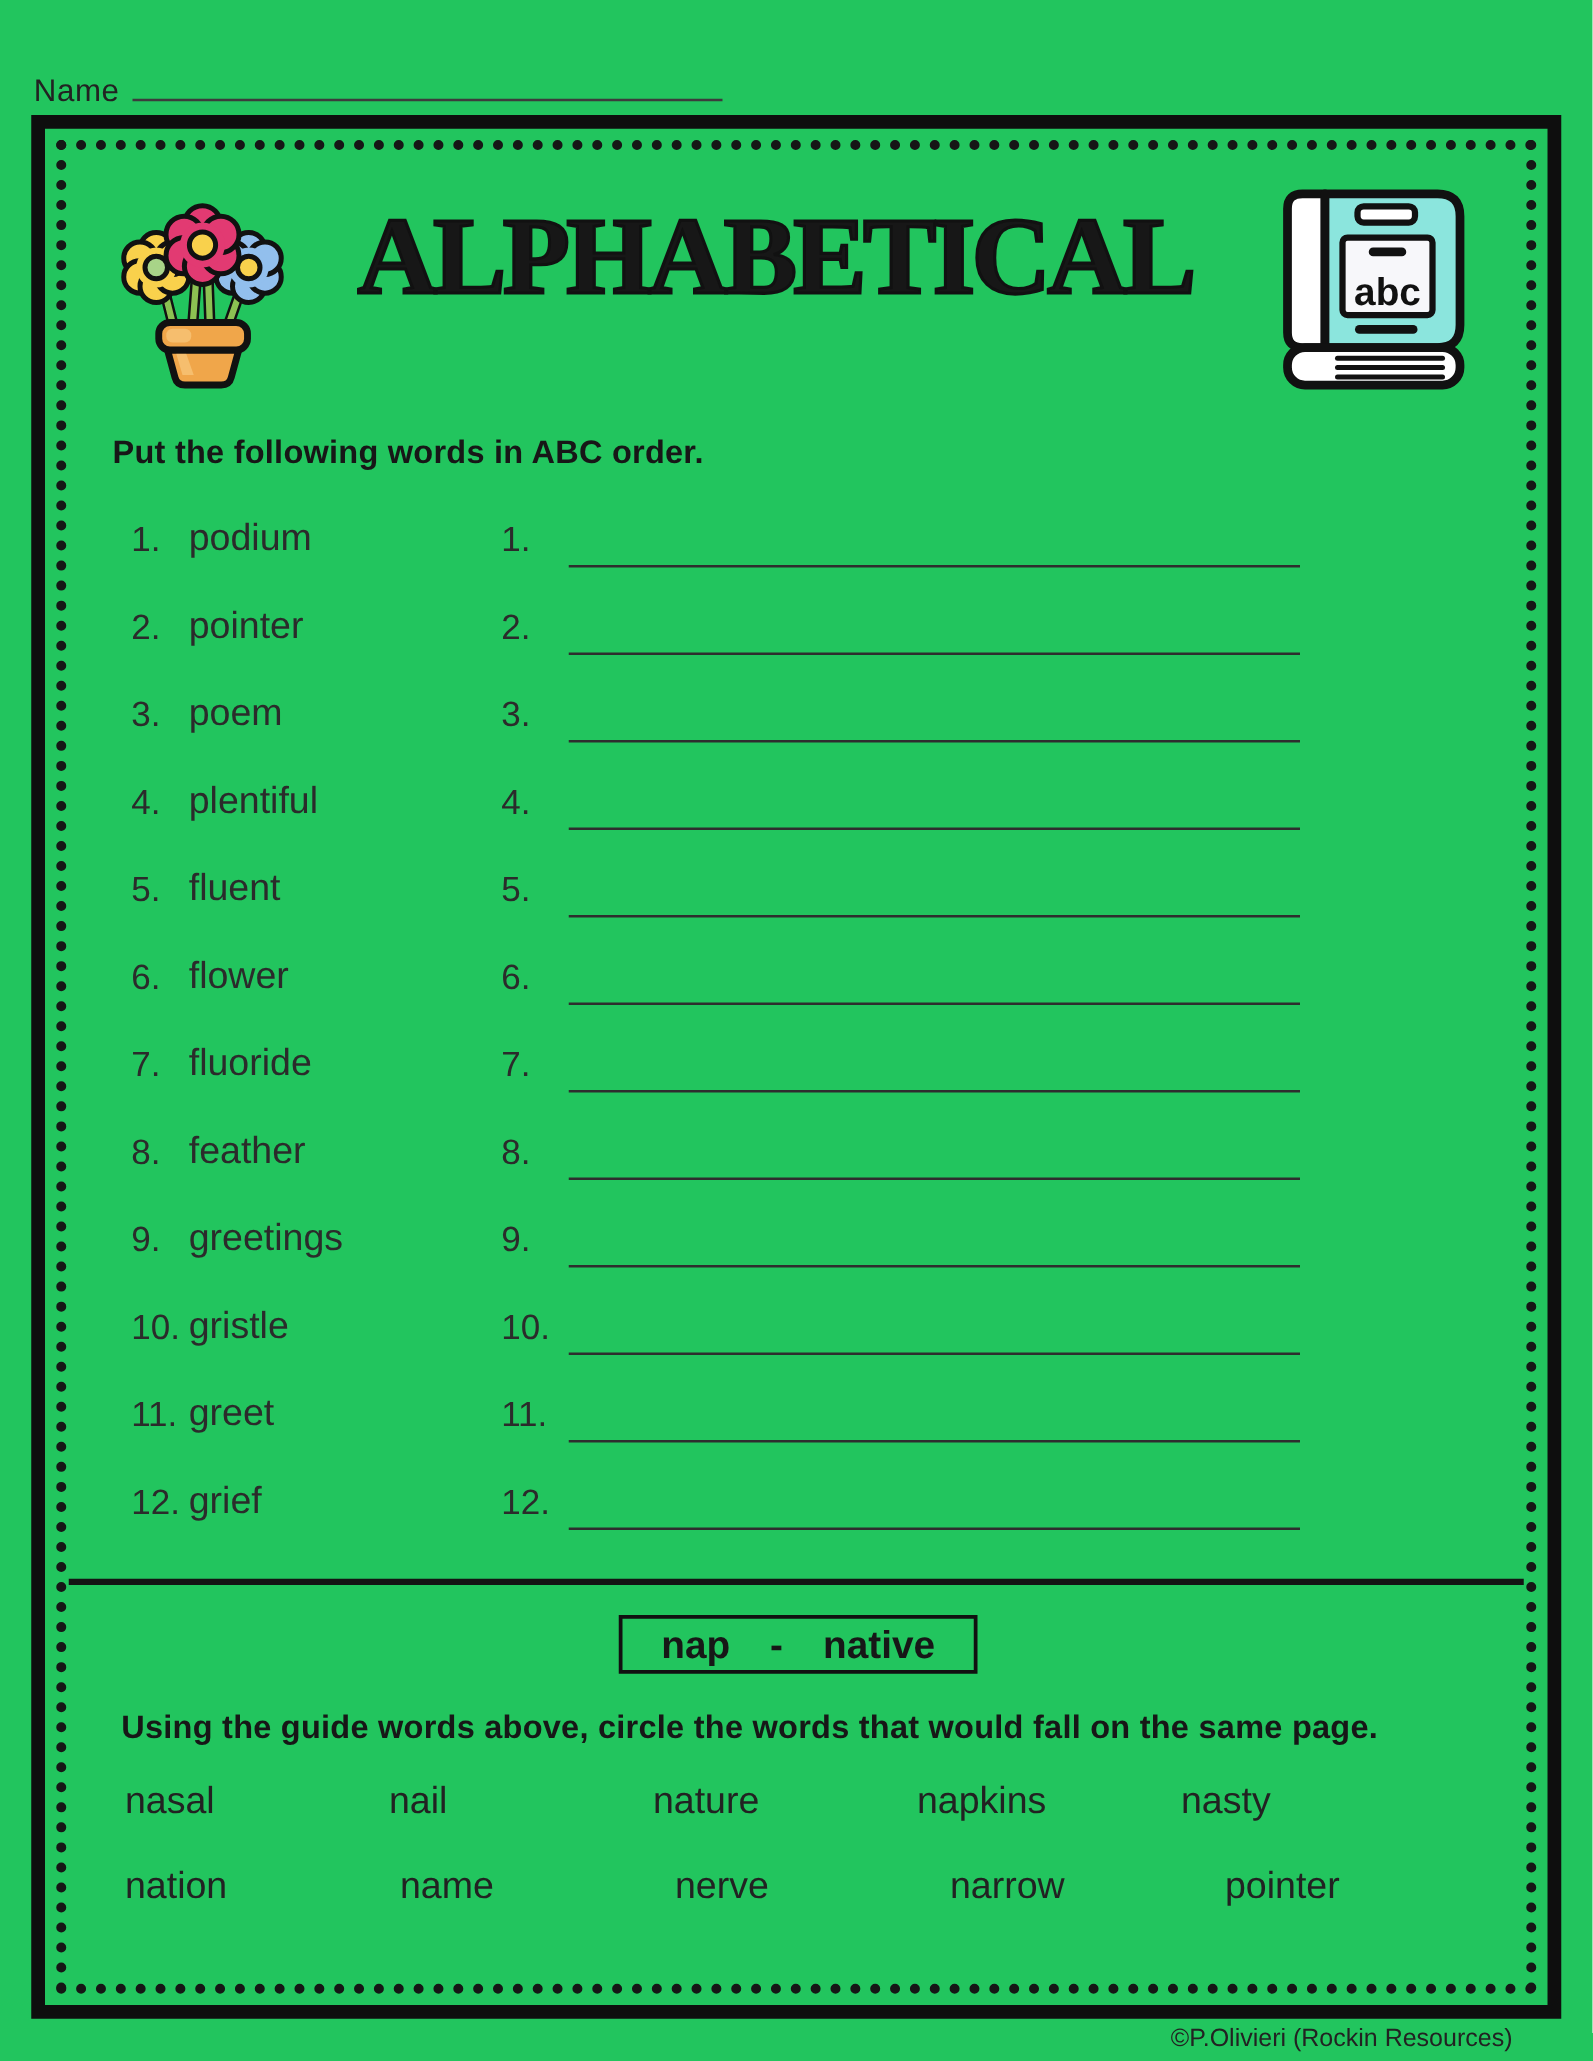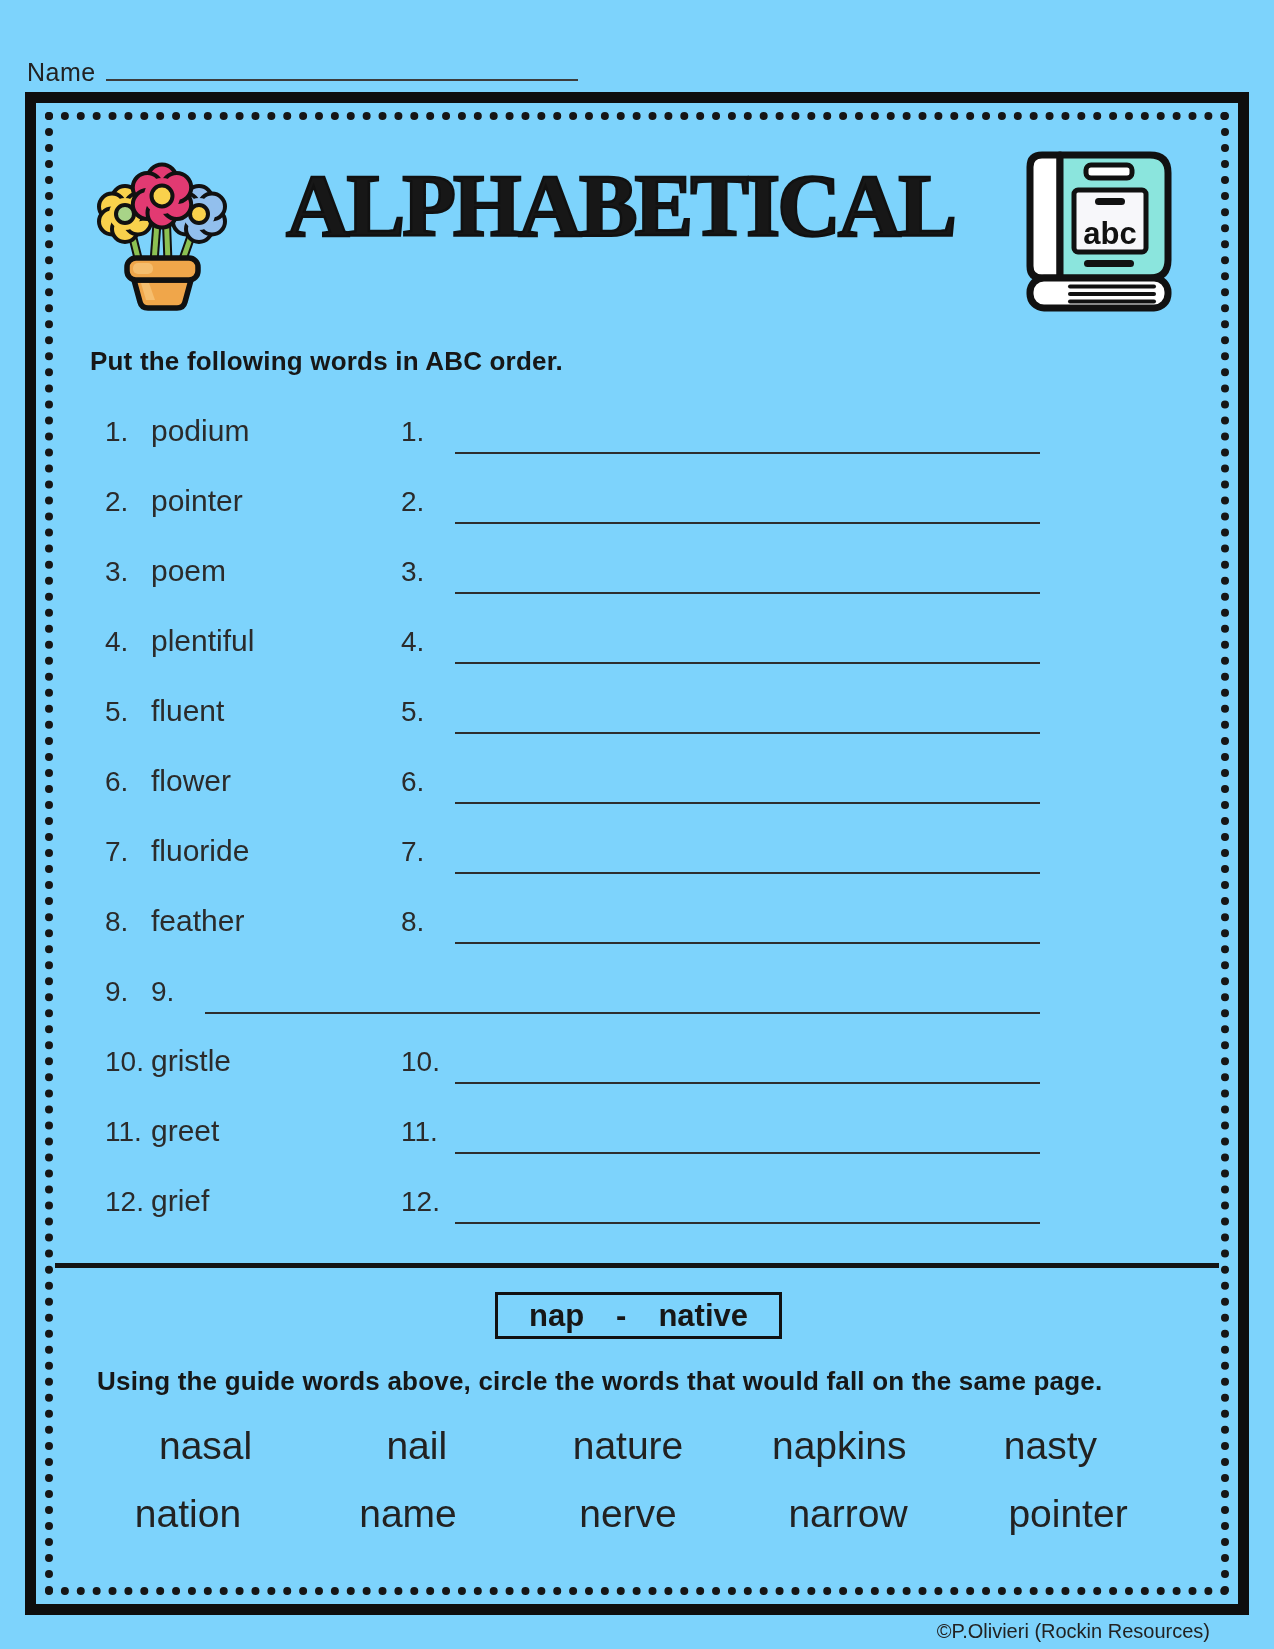--- a/index.html
+++ b/index.html
@@ -1,17 +1,17 @@
 <!DOCTYPE html>
 <html><head>
 <meta charset="utf-8">
 <style>
   html,body { margin:0; padding:0; background:#ffffff; }
   #page {
-    position:relative; width:1274px; height:1649px; background:#7dd3fc;
+    position:relative; width:1274px; height:1649px; background:#22c55e;
     font-family:"Liberation Sans", sans-serif; color:#171717; overflow:hidden;
   }
 
   
   .name-row { position:absolute; left:27px; top:52px; font-size:25px; color:#222; letter-spacing:0.5px; }
   .name-line { display:inline-block; width:472px; height:27px; border-bottom:2px solid #3c3c3c; margin-left:10px; }
 
   
   .frame { position:absolute; left:25px; top:92px; width:1224px; height:1523px;
            border:11px solid #0e0e0e; box-sizing:border-box; }
@@ -35,21 +35,21 @@
   .row .blank { flex:1; height:100%; border-bottom:2px solid #2e2e2e; }
 
   
   .divider { position:absolute; left:55px; top:1263px; width:1164px; height:5px; background:#141414; }
   .guide-box { position:absolute; left:495px; top:1292px; width:287px; height:47px;
                border:3px solid #111; box-sizing:border-box;
                display:flex; align-items:center; justify-content:center; gap:32px;
                font-size:31px; font-weight:bold; }
   .instr2 { position:absolute; left:97px; top:1366px; font-size:26px; font-weight:bold; letter-spacing:0.2px; }
   .wgrid { position:absolute; left:100px; width:1056px; display:grid; grid-template-columns:repeat(5,1fr); }
-  .wgrid span { font-size:39px; color:#222;text-align:center; }
+  .wgrid span { font-size:30px; color:#222; }
   .wrow1 { top:1424px; } .wrow2 { top:1492px;gap:44px; }
 
   .footer { position:absolute; right:64px; top:1620px; font-size:20px; color:#222; }
 </style>
 </head>
 <body>
 
 <div id="page">
 
   <div class="name-row">
@@ -185,20 +185,21 @@
     <span class="blank"></span>
   </div>
   <div class="row" style="top:900px">
     <span class="num">8.</span>
     <span class="word">feather</span>
     <span class="num2">8.</span>
     <span class="blank"></span>
   </div>
   <div class="row" style="top:970px">
     <span class="num">9.</span>
+    <span class="word">greetings</span>
     <span class="num2">9.</span>
     <span class="blank"></span>
   </div>
   <div class="row" style="top:1040px">
     <span class="num">10.</span>
     <span class="word">gristle</span>
     <span class="num2">10.</span>
     <span class="blank"></span>
   </div>
   <div class="row" style="top:1110px">

